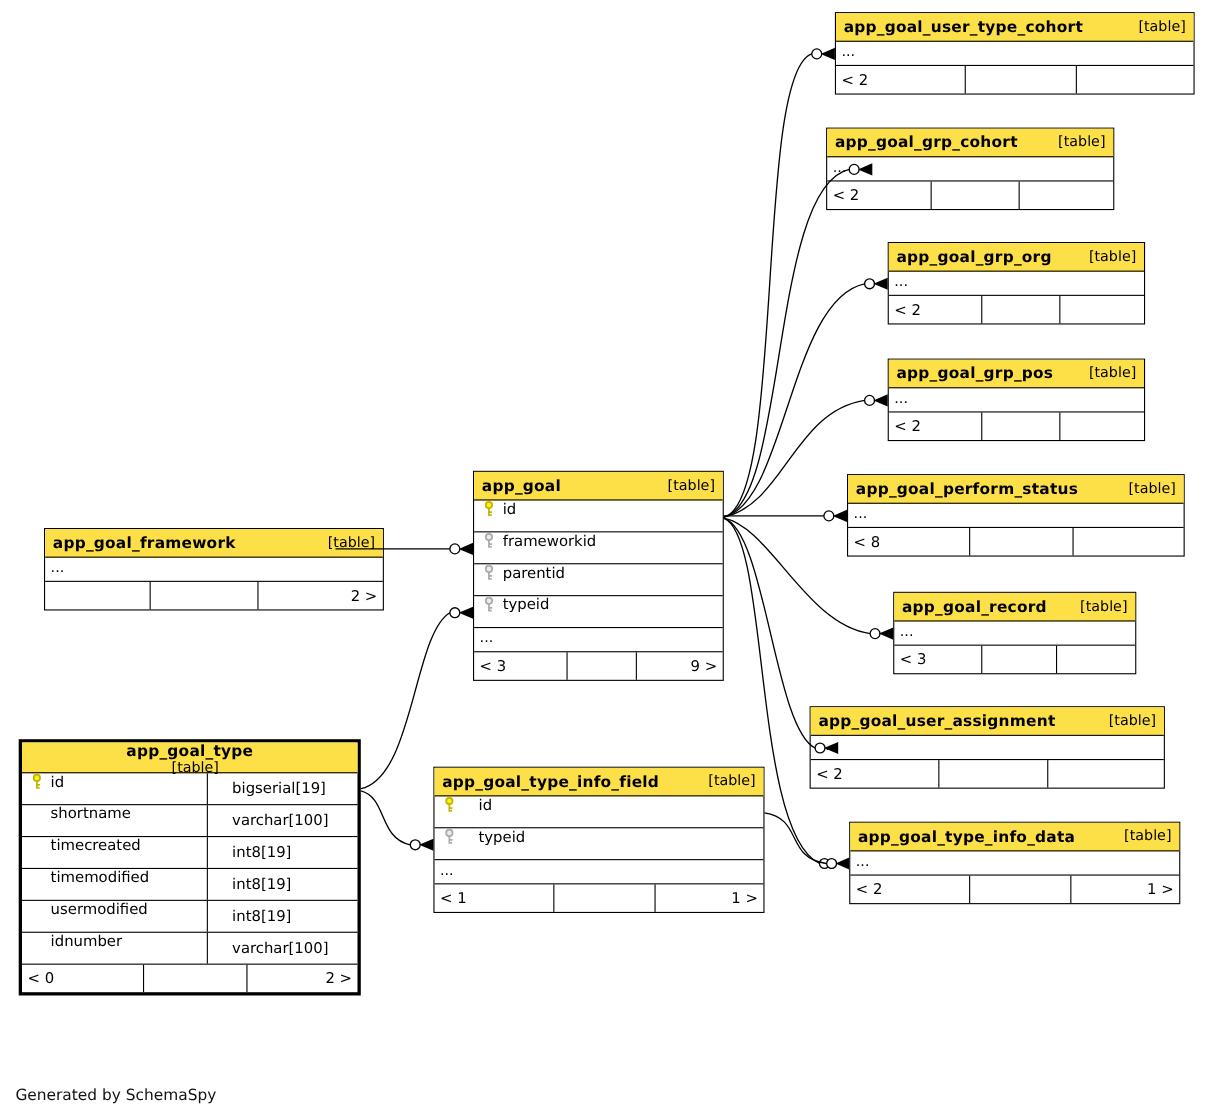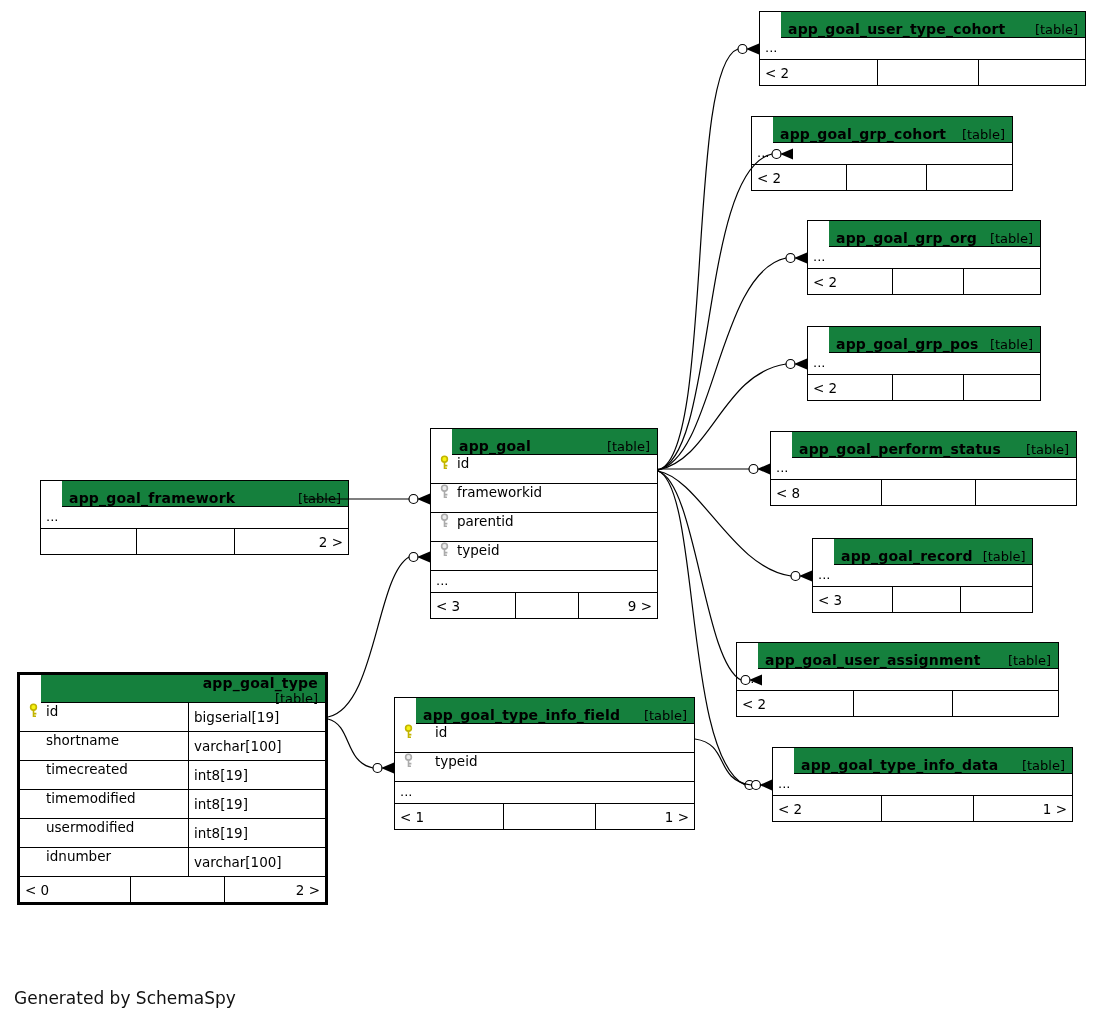--- a/index.html
+++ b/index.html
@@ -12,53 +12,53 @@
   svg.rels path, svg.rels line{fill:none;stroke:#000;stroke-width:1.2;}
   svg.rels circle{fill:#fff;stroke:#000;stroke-width:1.2;}
   svg.rels polygon{fill:#000;stroke:none;}
 
   .tbl{
     position:absolute;background:#fff;border:1.4px solid #000;
     box-sizing:border-box;z-index:2;
   }
   .tbl.focus{border-width:3px;}
   .thead{
-    display:flex;justify-content:space-between;align-items:flex-end;
-    background:#15803d;border-bottom:1.4px solid #000;
-    height:26px;padding:0 7px;box-sizing:border-box;white-space:nowrap;margin-left:21px;
+    display:flex;justify-content:space-between;align-items:center;
+    background:#fde047;border-bottom:1.4px solid #000;
+    height:26px;padding:0 7px;box-sizing:border-box;white-space:nowrap;
   }
   .focus .thead{height:28px;flex-direction:column;}
   .tname{font-weight:bold;font-size:14px;letter-spacing:.2px;}
   .ttag{font-size:13px;margin-left:10px;}
   .dots{
     height:22px;line-height:20px;padding:0 5px;font-size:13px;
     border-bottom:1.4px solid #000;box-sizing:border-box;
   }
   .frow{
     display:flex;align-items:flex-start;height:29px;
     border-bottom:1.4px solid #000;font-size:13.5px;box-sizing:border-box;
   }
   .keyc{width:26px;display:flex;justify-content:center;align-items:center;flex:0 0 26px;}
   .fname{flex:1;}
   .fname2{flex:0 0 142px;width:142px;}
   .ftype{
     border-left:1.4px solid #000;flex:1;height:100%;
-    display:flex;align-items:center;padding:0 5px;box-sizing:border-box;
+    display:flex;align-items:center;padding:0 22px;box-sizing:border-box;
   }
   .tfoot{display:flex;height:25px;font-size:13.5px;box-sizing:border-box;}
   .fc{display:flex;align-items:center;padding:0 5px;box-sizing:border-box;white-space:pre;}
   .fc1{flex:0 0 36%;}
   .fc2{flex:0 0 31%;border-left:1.4px solid #000;}
   .fc3{flex:1;border-left:1.4px solid #000;justify-content:flex-end;}
   .ft-framework .fc1{flex:0 0 31%;}
   .ft-framework .fc2{flex:0 0 32%;}
   .ft-appgoal .fc1{flex:0 0 37%;}
   .ft-appgoal .fc2{flex:0 0 28%;}
   .note{
-    position:absolute;left:14px;top:988px;font-size:17px;color:#111;z-index:2;
+    position:absolute;left:14px;top:988px;font-size:14px;color:#111;z-index:2;
   }
 </style>
 </head>
 <body>
 
 <div class="canvas">
 
   <svg class="rels" width="1101" height="1017">
 
     <g>

